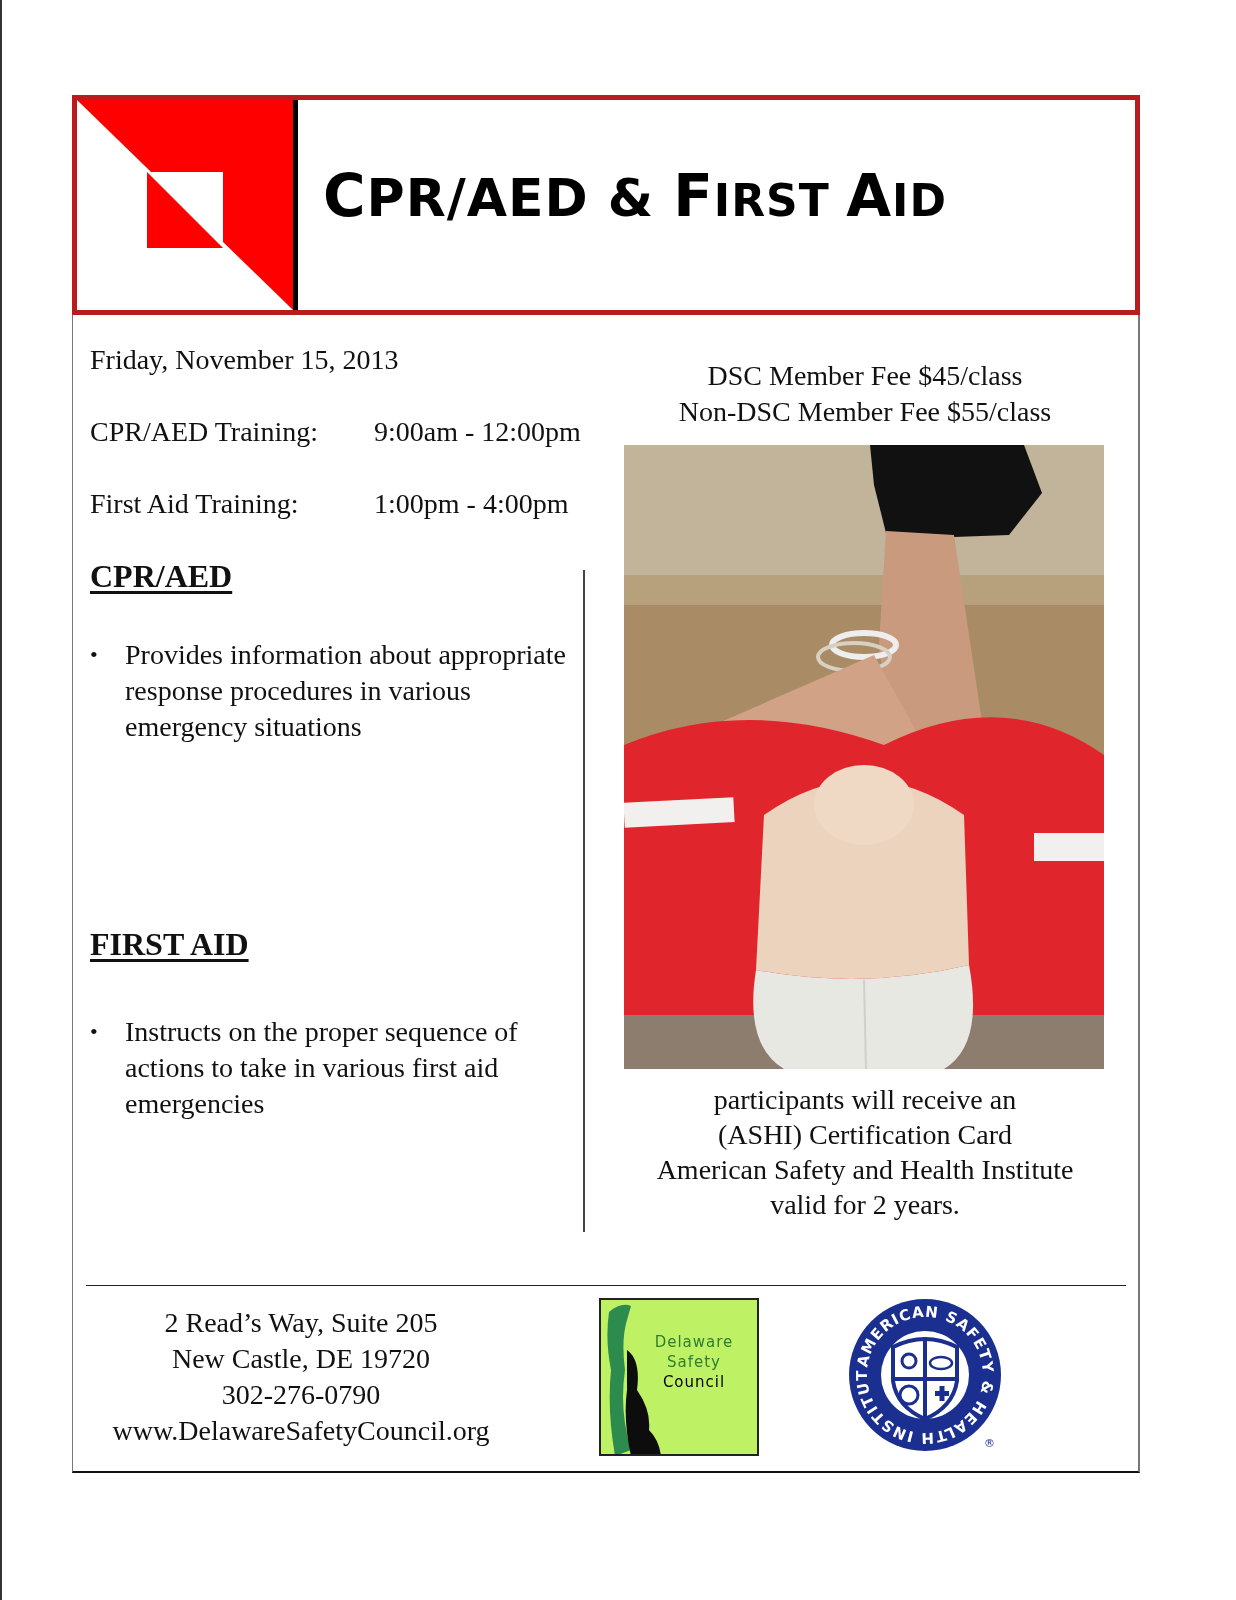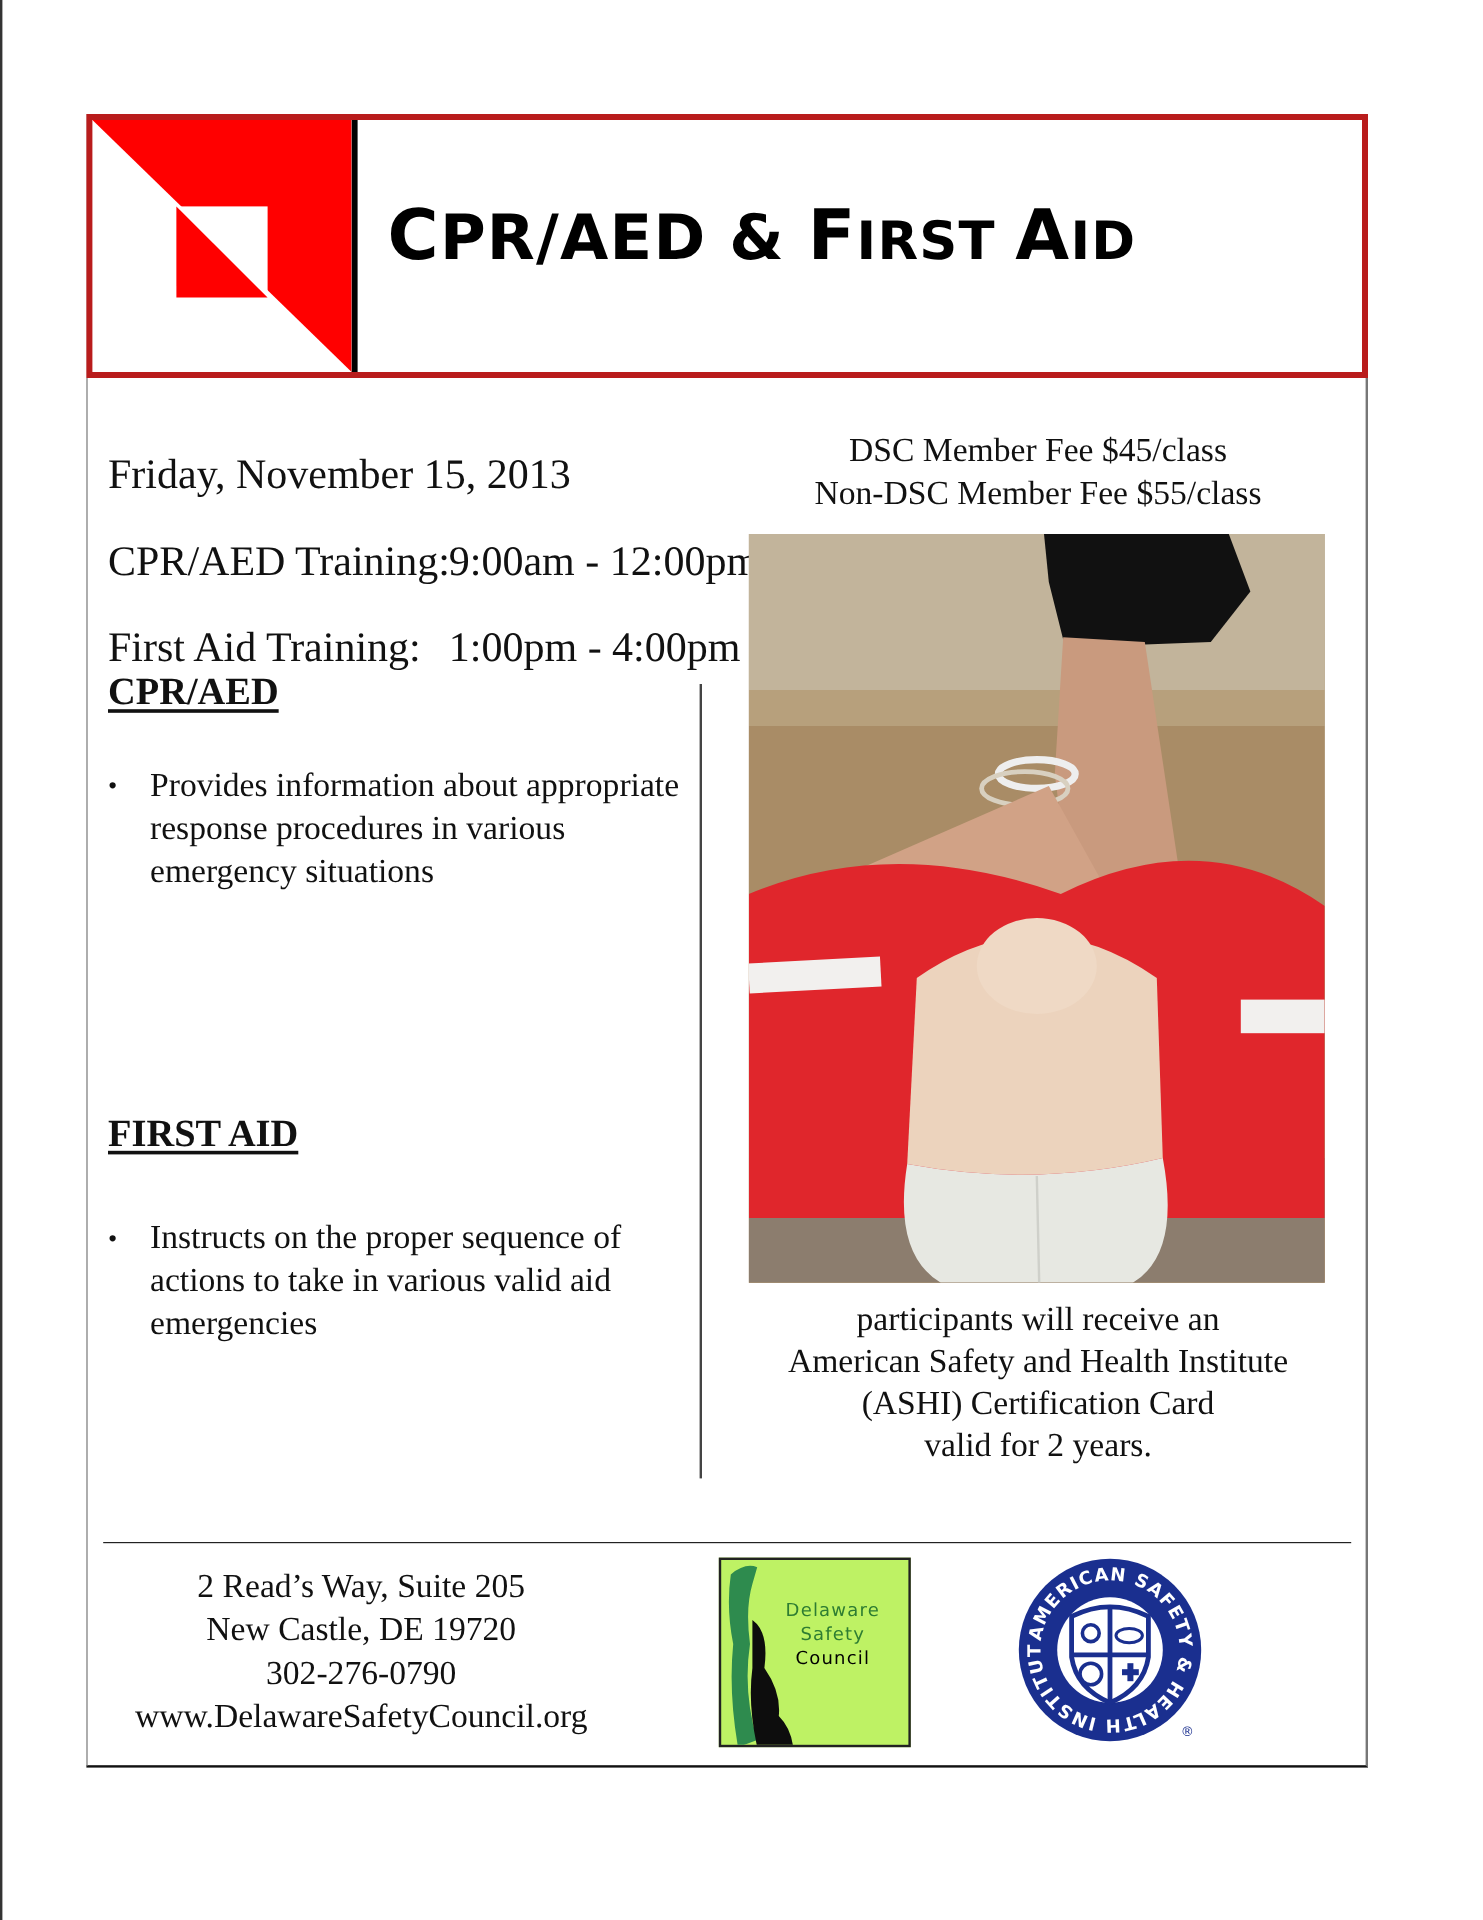--- a/index.html
+++ b/index.html
@@ -23,21 +23,21 @@
     border-right: 5px solid #000; box-sizing: content-box;
   }
   .logo-block svg { display: block; }
   .title {
     position: absolute; left: 246px; top: 62px; font-family: "DejaVu Sans", sans-serif;
     font-weight: bold; font-size: 52px; letter-spacing: 1px; color: #000; white-space: nowrap;
   }
   .title .cap { font-size: 58px; }
   .title .sc { font-size: 44px; }
 
-  .schedule { position: absolute; left: 90px; top: 342px; font-size: 35px; line-height: 36px; margin-top: 36px; }
+  .schedule { position: absolute; left: 90px; top: 342px; font-size: 28px; line-height: 36px; }
   .schedule .row { height: 36px; margin-bottom: 36px; white-space: pre; }
   .schedule .lbl { display: inline-block; width: 284px; }
 
   .fees {
     position: absolute; left: 620px; top: 358px; width: 490px; text-align: center;
     font-size: 28px; line-height: 36px;
   }
   .section-title {
     position: absolute; left: 90px; font-weight: bold; font-size: 32px;
     text-decoration: underline; text-decoration-thickness: 3px; text-underline-offset: 4px;
@@ -103,21 +103,21 @@
   <div>Non-DSC Member Fee $55/class</div>
 </div>
 
 <div class="section-title" style="top:558px;">CPR/AED</div>
 <ul class="bullets" style="top:637px;">
   <li>Provides information about appropriate response procedures in various emergency situations</li>
 </ul>
 
 <div class="section-title" style="top:926px;">FIRST AID</div>
 <ul class="bullets" style="top:1014px;">
-  <li>Instructs on the proper sequence of actions to take in various valid aid emergencies</li>
+  <li>Instructs on the proper sequence of actions to take in various first aid emergencies</li>
 </ul>
 
 <div class="vdivider"></div>
 
 <div class="photo" title="Hands performing chest compressions on CPR manikin wearing red jacket">
   <svg width="480" height="624" viewBox="0 0 480 624">
 
     <rect x="0" y="0" width="480" height="140" fill="#c2b49b"></rect>
     <rect x="0" y="130" width="480" height="30" fill="#b7a07c"></rect>
     <rect x="0" y="160" width="480" height="464" fill="#a98c66"></rect>
@@ -139,22 +139,22 @@
     <path d="M140,370 Q240,300 340,370 L345,520 Q240,545 132,525 Z" fill="#ecd3bd"></path>
     <ellipse cx="240" cy="360" rx="50" ry="40" fill="#efd9c5"></ellipse>
 
     <path d="M132,525 Q240,545 345,520 Q360,600 320,624 L160,624 Q120,600 132,525 Z" fill="#e7e8e2"></path>
     <line x1="240" y1="535" x2="242" y2="624" stroke="#cfd0ca" stroke-width="2"></line>
   </svg>
 </div>
 
 <div class="cert">
   <div>participants will receive an</div>
+  <div>(ASHI) Certification Card</div>
   <div>American Safety and Health Institute</div>
-  <div>(ASHI) Certification Card</div>
   <div>valid for 2 years.</div>
 </div>
 
 <div class="hdivider"></div>
 
 <div class="address">
   <div>2 Read’s Way, Suite 205</div>
   <div>New Castle, DE 19720</div>
   <div>302-276-0790</div>
   <div>www.DelawareSafetyCouncil.org</div>

